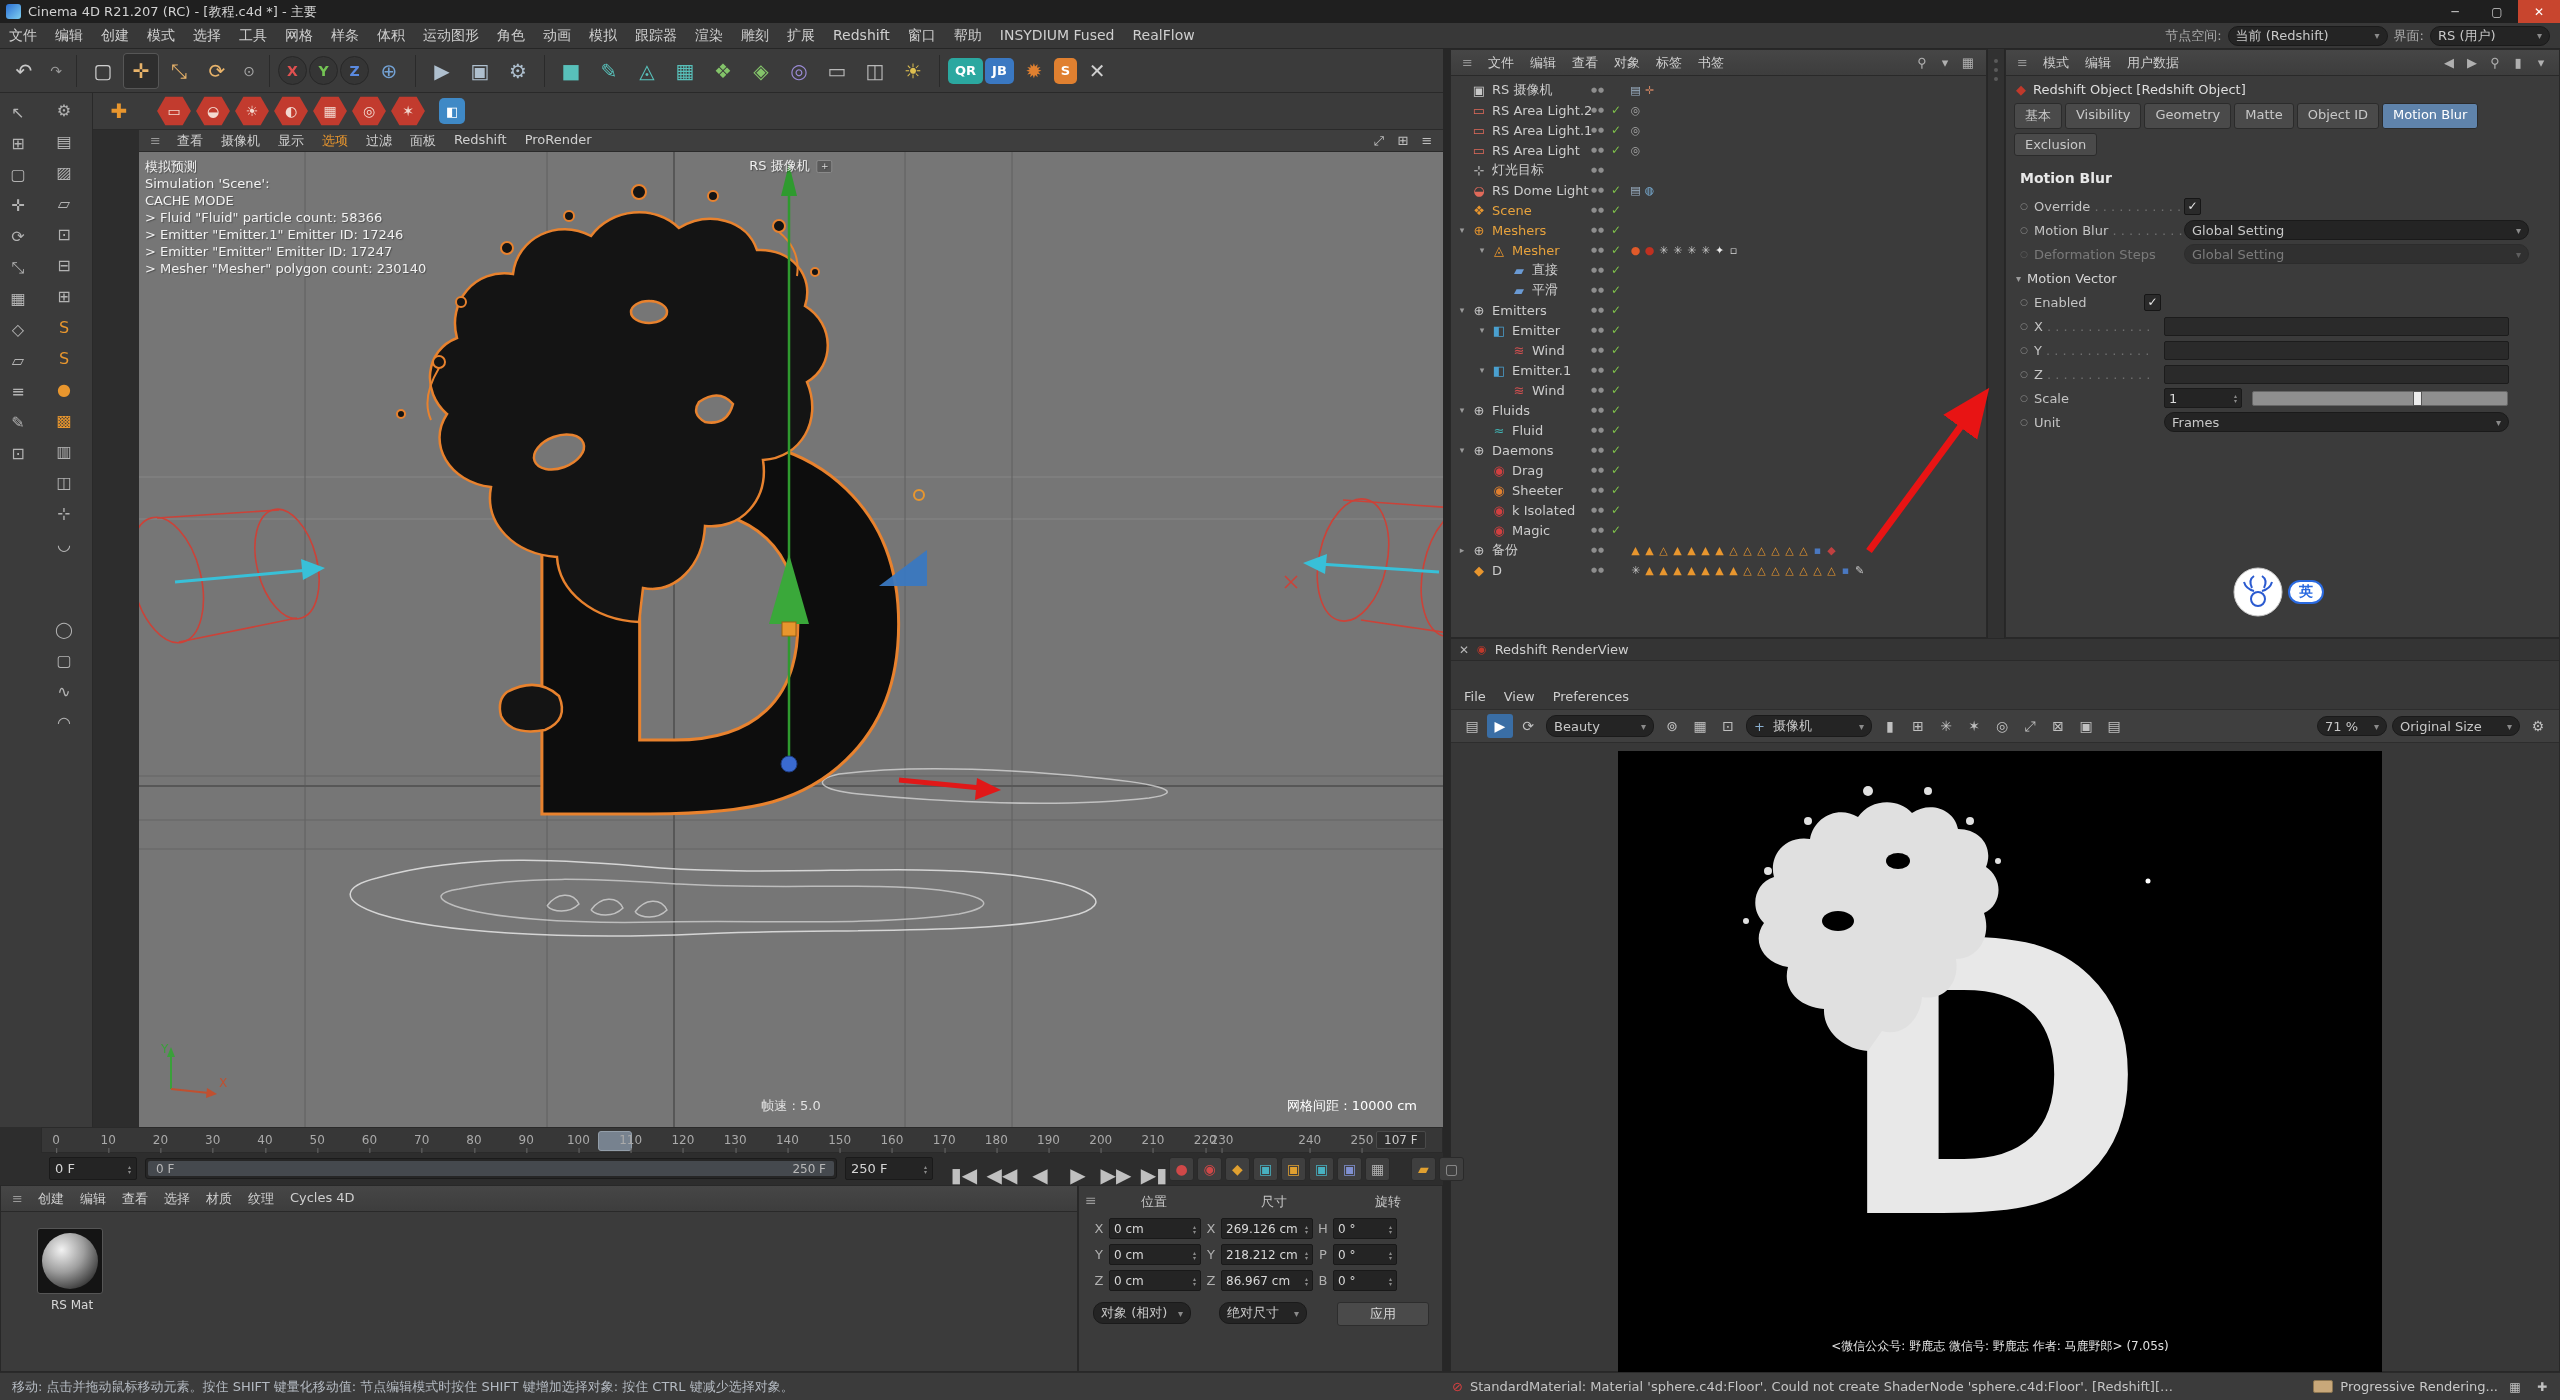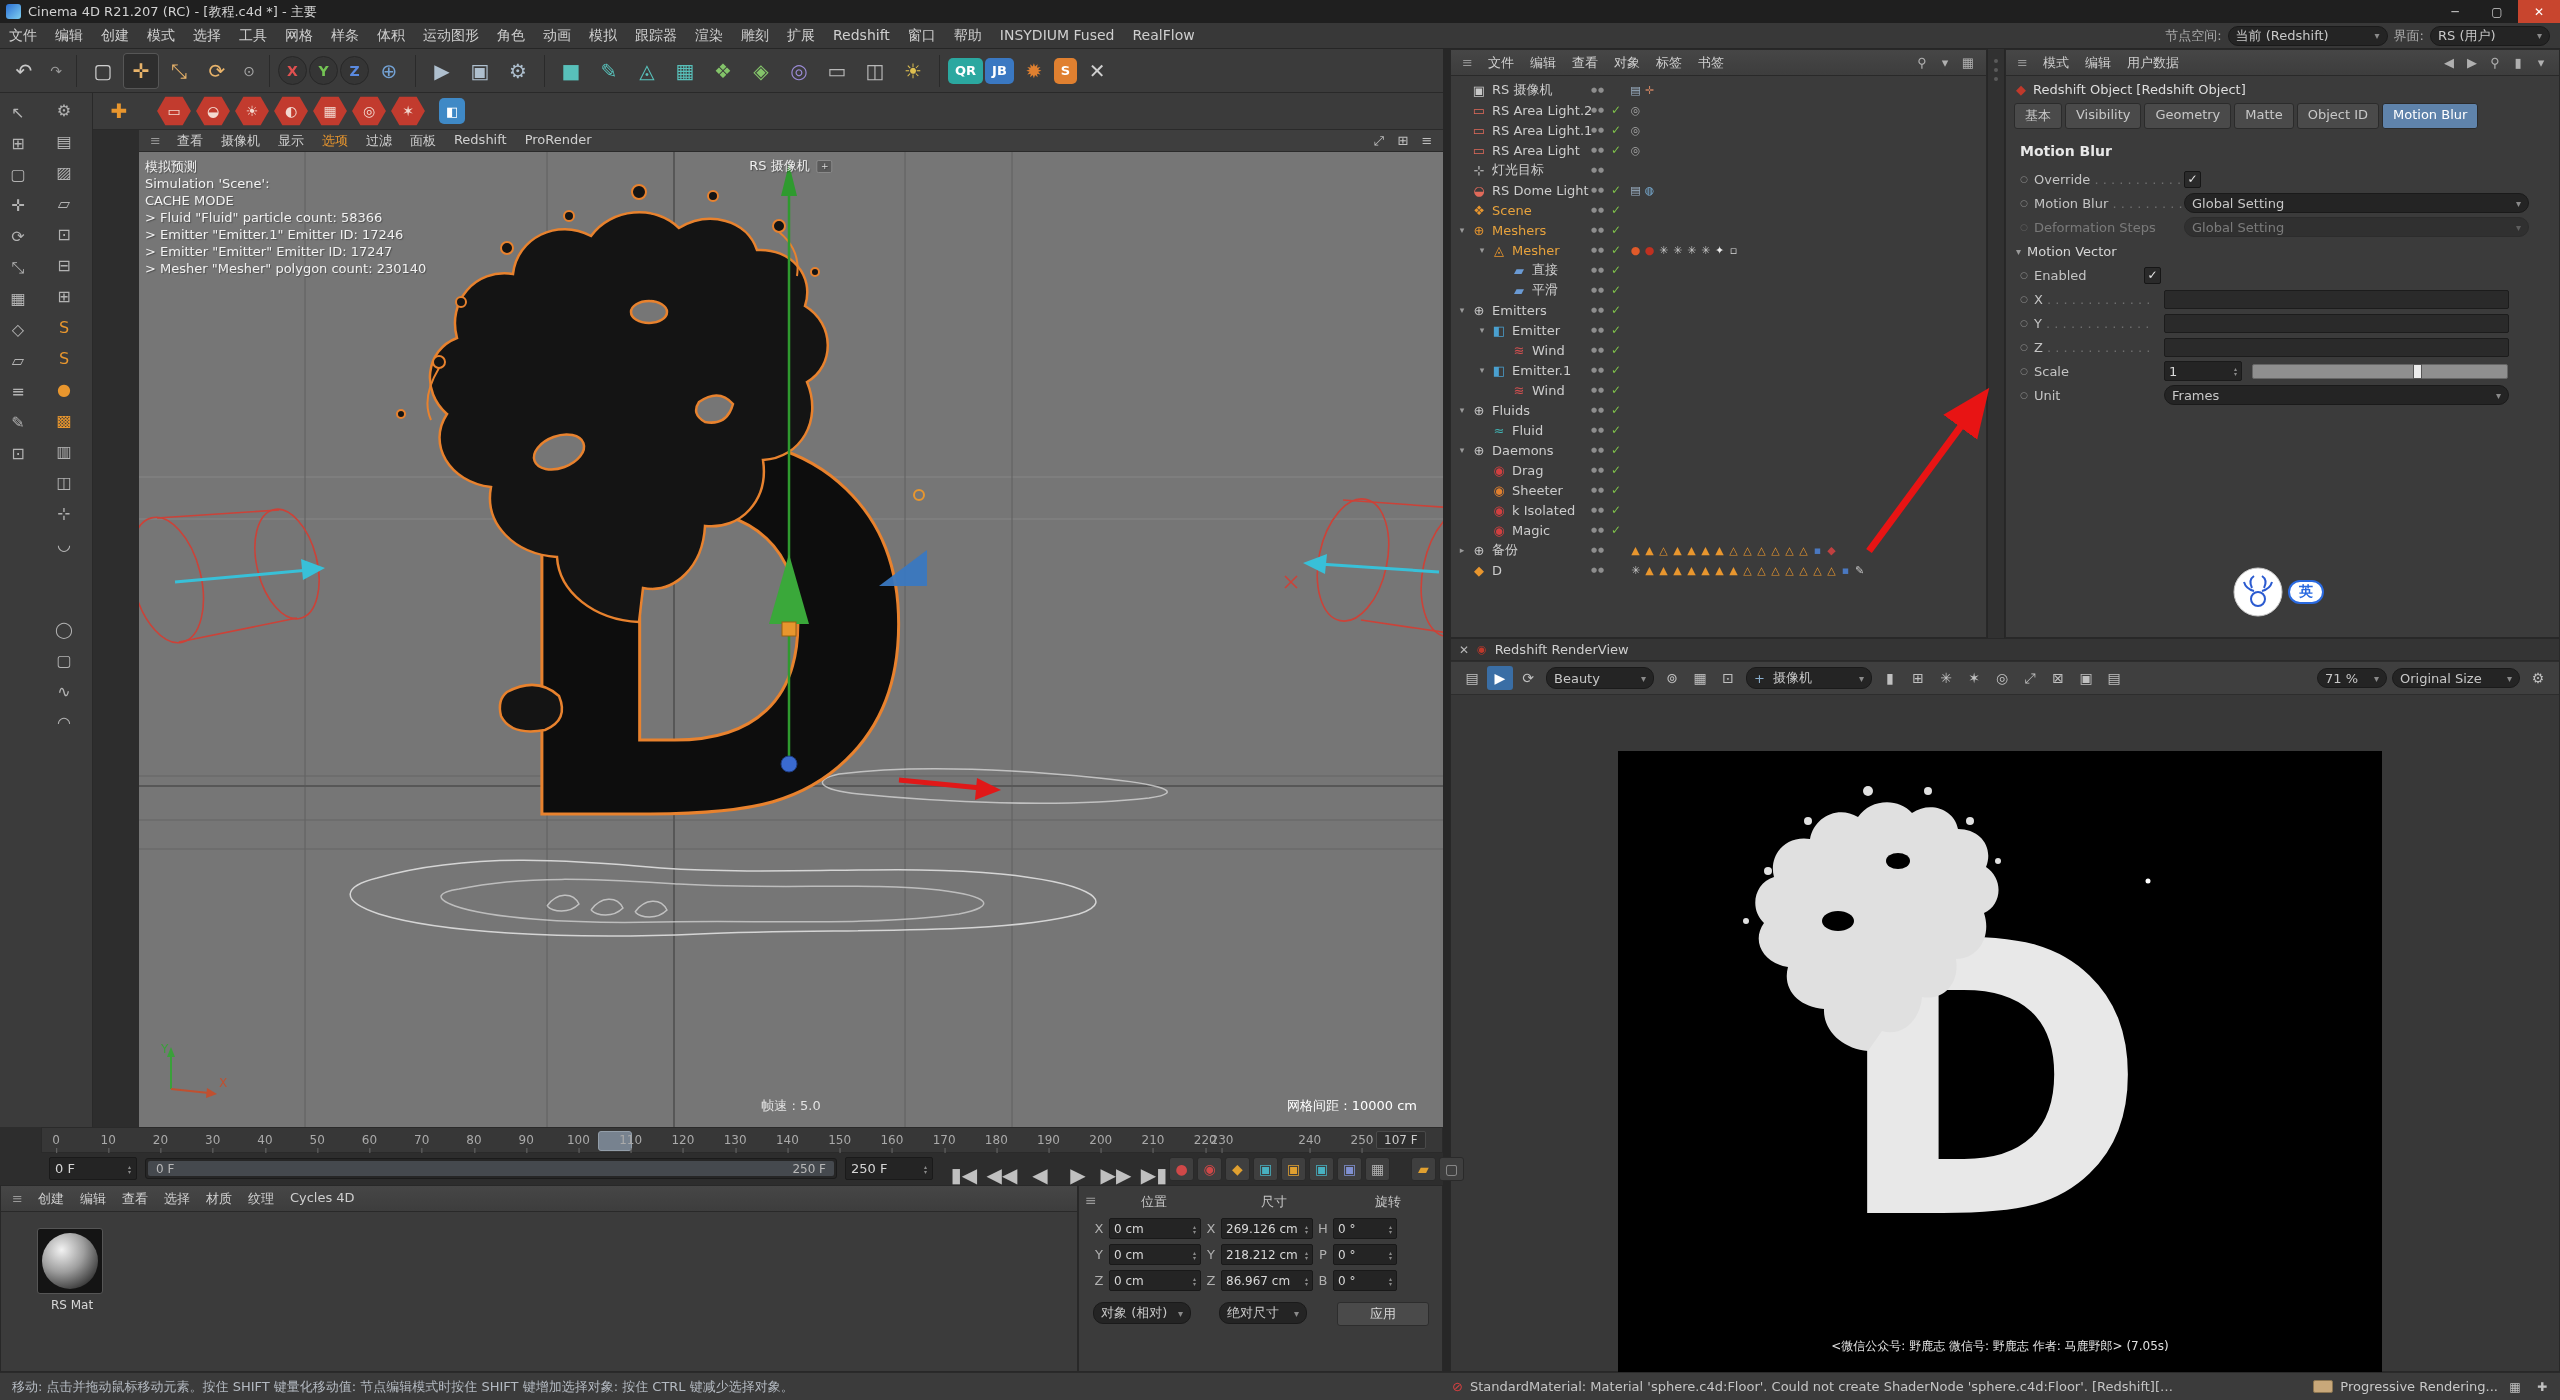--- a/index.html
+++ b/index.html
@@ -748,20 +748,23 @@
       <span>Redshift Object [Redshift Object]</span>
     </div>
     <div class="am-tabs" id="am-tabs">
         <span class="tab">基本</span>
         <span class="tab">Visibility</span>
         <span class="tab">Geometry</span>
         <span class="tab">Matte</span>
         <span class="tab">Object ID</span>
         <span class="tab active">Motion Blur</span>
       </div>
+    <div class="am-tabs" id="am-tabs2">
+        <span class="tab">Exclusion</span>
+      </div>
     <div class="am-section">Motion Blur</div>
 
     <div class="am-row">
       <span class="adot">○</span>
       <span class="am-label lead">Override</span>
       <span class="cbx">✓</span>
     </div>
     <div class="am-row">
       <span class="adot">○</span>
       <span class="am-label lead">Motion Blur</span>
@@ -844,20 +847,27 @@
       </g>
     </svg>
     <div class="pill">英</div>
   </div>
 
   <div id="render-view" class="panel">
     <div class="rv-title">
       <span class="rv-close">✕</span>
       <span class="rv-rs-icon">◉</span>
       <span>Redshift RenderView</span>
+    </div>
+    <div class="rv-menu">
+      <div id="rv-menu-items" style="display:flex">
+          <span class="mi">File</span>
+          <span class="mi">View</span>
+          <span class="mi">Preferences</span>
+        </div>
     </div>
     <div class="rv-toolbar">
       <span class="iconrow" id="rv-icons1">
           <div class="icon">▤</div>
           <div class="icon active">▶</div>
           <div class="icon">⟳</div>
         </span>
       <div class="dd rv-dd" style="width:108px">
         <span>Beauty</span>
         <span class="caret">▾</span>

